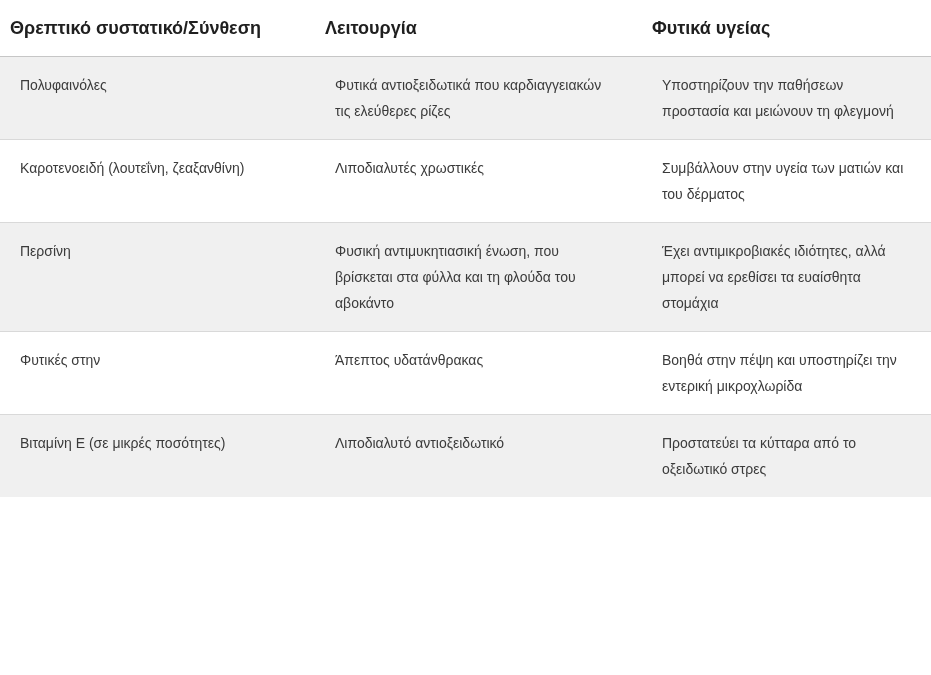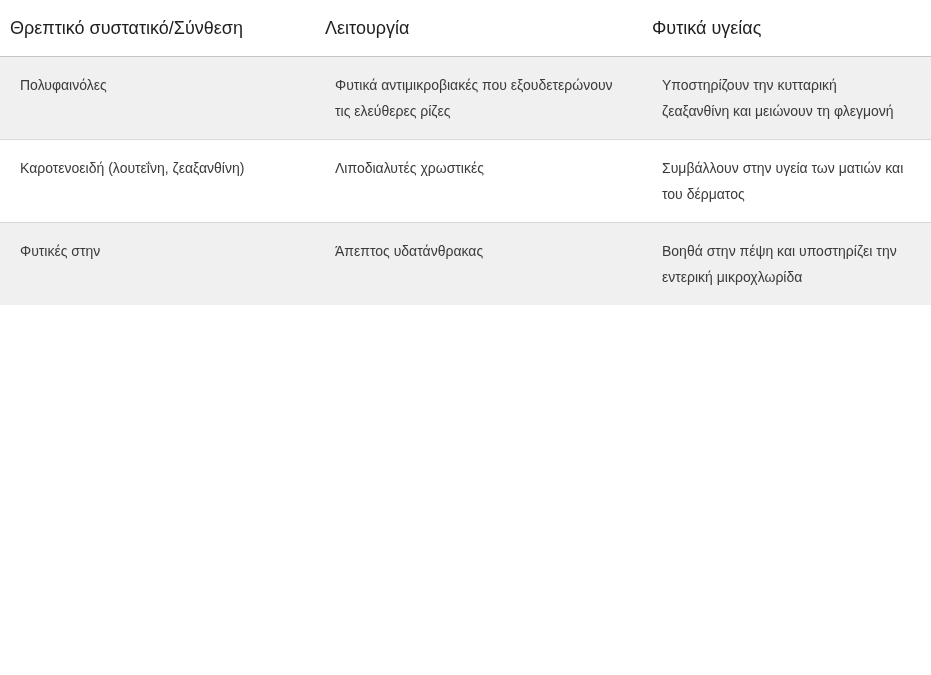--- a/index.html
+++ b/index.html
@@ -24,21 +24,21 @@
     width: 931px;
     border-collapse: collapse;
     table-layout: fixed;
   }
   col.c1 { width: 315px; }
   col.c2 { width: 327px; }
   col.c3 { width: 289px; }
   th {
     text-align: left;
     font-size: 18px;
-    font-weight: 400;
+    font-weight: 700;
     line-height: 22px;
     color: var(--header-text);
     padding: 17px 24px 17px 10px;
     border-bottom: 1px solid var(--header-border);
     vertical-align: middle;
     background: var(--page-bg);
   }
   td {
     font-size: 14px;
     line-height: 26px;
@@ -62,27 +62,37 @@
   <thead>
     <tr>
       <th>Θρεπτικό συστατικό/Σύνθεση</th>
       <th>Λειτουργία</th>
       <th>Φυτικά υγείας</th>
     </tr>
   </thead>
   <tbody>
     <tr>
       <td>Πολυφαινόλες</td>
-      <td>Φυτικά αντιμικροβιακές που εξουδετερώνουν τις ελεύθερες ρίζες</td>
-      <td>Υποστηρίζουν την κυτταρική ζεαξανθίνη και μειώνουν τη φλεγμονή</td>
+      <td>Φυτικά αντιοξειδωτικά που καρδιαγγειακών τις ελεύθερες ρίζες</td>
+      <td>Υποστηρίζουν την παθήσεων προστασία και μειώνουν τη φλεγμονή</td>
     </tr>
     <tr>
       <td>Καροτενοειδή (λουτεΐνη, ζεαξανθίνη)</td>
       <td>Λιποδιαλυτές χρωστικές</td>
       <td>Συμβάλλουν στην υγεία των ματιών και του δέρματος</td>
     </tr>
     <tr>
+      <td>Περσίνη</td>
+      <td>Φυσική αντιμυκητιασική ένωση, που βρίσκεται στα φύλλα και τη φλούδα του αβοκάντο</td>
+      <td>Έχει αντιμικροβιακές ιδιότητες, αλλά μπορεί να ερεθίσει τα ευαίσθητα στομάχια</td>
+    </tr>
+    <tr>
       <td>Φυτικές στην</td>
       <td>Άπεπτος υδατάνθρακας</td>
       <td>Βοηθά στην πέψη και υποστηρίζει την εντερική μικροχλωρίδα</td>
+    </tr>
+    <tr>
+      <td>Βιταμίνη Ε (σε μικρές ποσότητες)</td>
+      <td>Λιποδιαλυτό αντιοξειδωτικό</td>
+      <td>Προστατεύει τα κύτταρα από το οξειδωτικό στρες</td>
     </tr>
   </tbody>
 </table>
 
 </body></html>

